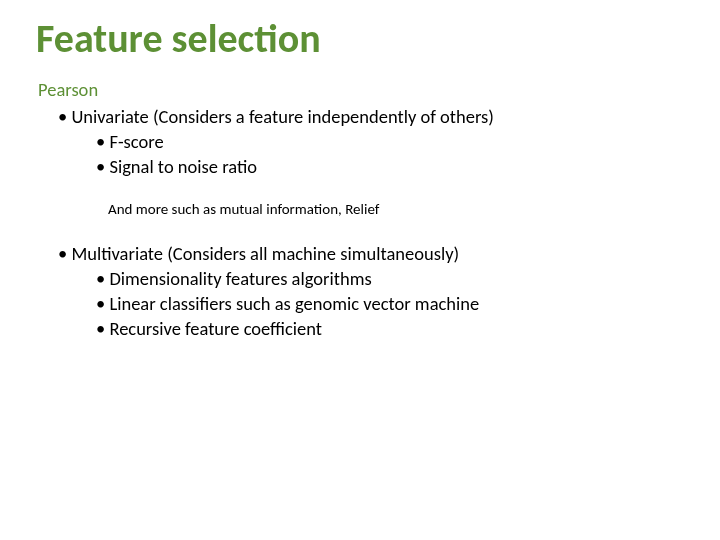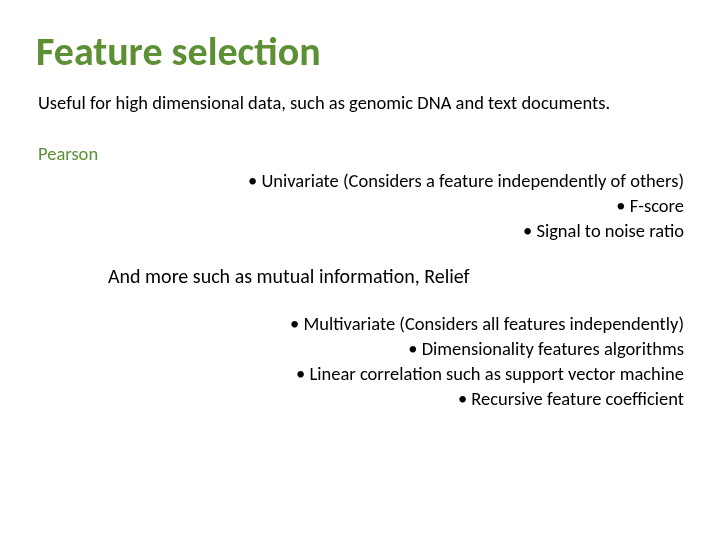--- a/index.html
+++ b/index.html
@@ -15,86 +15,84 @@
     position: relative;
     width: 720px;
     height: 540px;
     box-sizing: border-box;
     padding: 18px 36px 20px 36px;
   }
   .title {
     font-size: 40px;
     font-weight: 700;
     color: #5d9035;
-    margin: 13px 0 18px 0;
+    margin: 0 0 18px 0;
     line-height: 1.05;
   }
   .intro {
     font-size: 18.5px;
     color: #000;
     margin: 0 0 28px 2px;
     line-height: 1.25;
   }
   .section-label {
     font-size: 18.5px;
     color: #5d9035;
     margin: 0 0 4px 2px;
   }
   ul.level1 {
     list-style: none;
     margin: 0 0 0 22px;
     padding: 0;
-    text-align: right;
   }
   ul.level1 > li {
     font-size: 18.5px;
     color: #000;
     margin: 2px 0;
   }
   ul.level2 {
     list-style: none;
     margin: 2px 0 2px 38px;
     padding: 0;
   }
   ul.level2 > li {
     font-size: 18.5px;
     color: #000;
     margin: 2px 0;
   }
   .bullet::before {
     content: "• ";
   }
   .and-more {
-    font-size: 20px;
+    font-size: 15px;
     margin: 22px 0 24px 72px;
   }
 </style>
 </head>
 <body>
 
 <div class="slide">
 
   <h1 class="title">Feature selection</h1>
 
-  <p class="intro">Useful for high dimensional data, such as genomic DNA and text documents.</p>
 
   <div class="section-label">Pearson</div>
 
   <ul class="level1">
     <li class="bullet">Univariate (Considers a feature independently of others)</li>
     <ul class="level2">
       <li class="bullet">F-score</li>
       <li class="bullet">Signal to noise ratio</li>
     </ul>
   </ul>
 
   <div class="and-more">And more such as mutual information, Relief</div>
 
   <ul class="level1">
-    <li class="bullet">Multivariate (Considers all features independently)</li>
+    <li class="bullet">Multivariate (Considers all machine simultaneously)</li>
     <ul class="level2">
       <li class="bullet">Dimensionality features algorithms</li>
-      <li class="bullet">Linear correlation such as support vector machine</li>
+      <li class="bullet">Linear classifiers such as genomic vector machine</li>
       <li class="bullet">Recursive feature coefficient</li>
     </ul>
   </ul>
 
 </div>
 
 </body></html>

